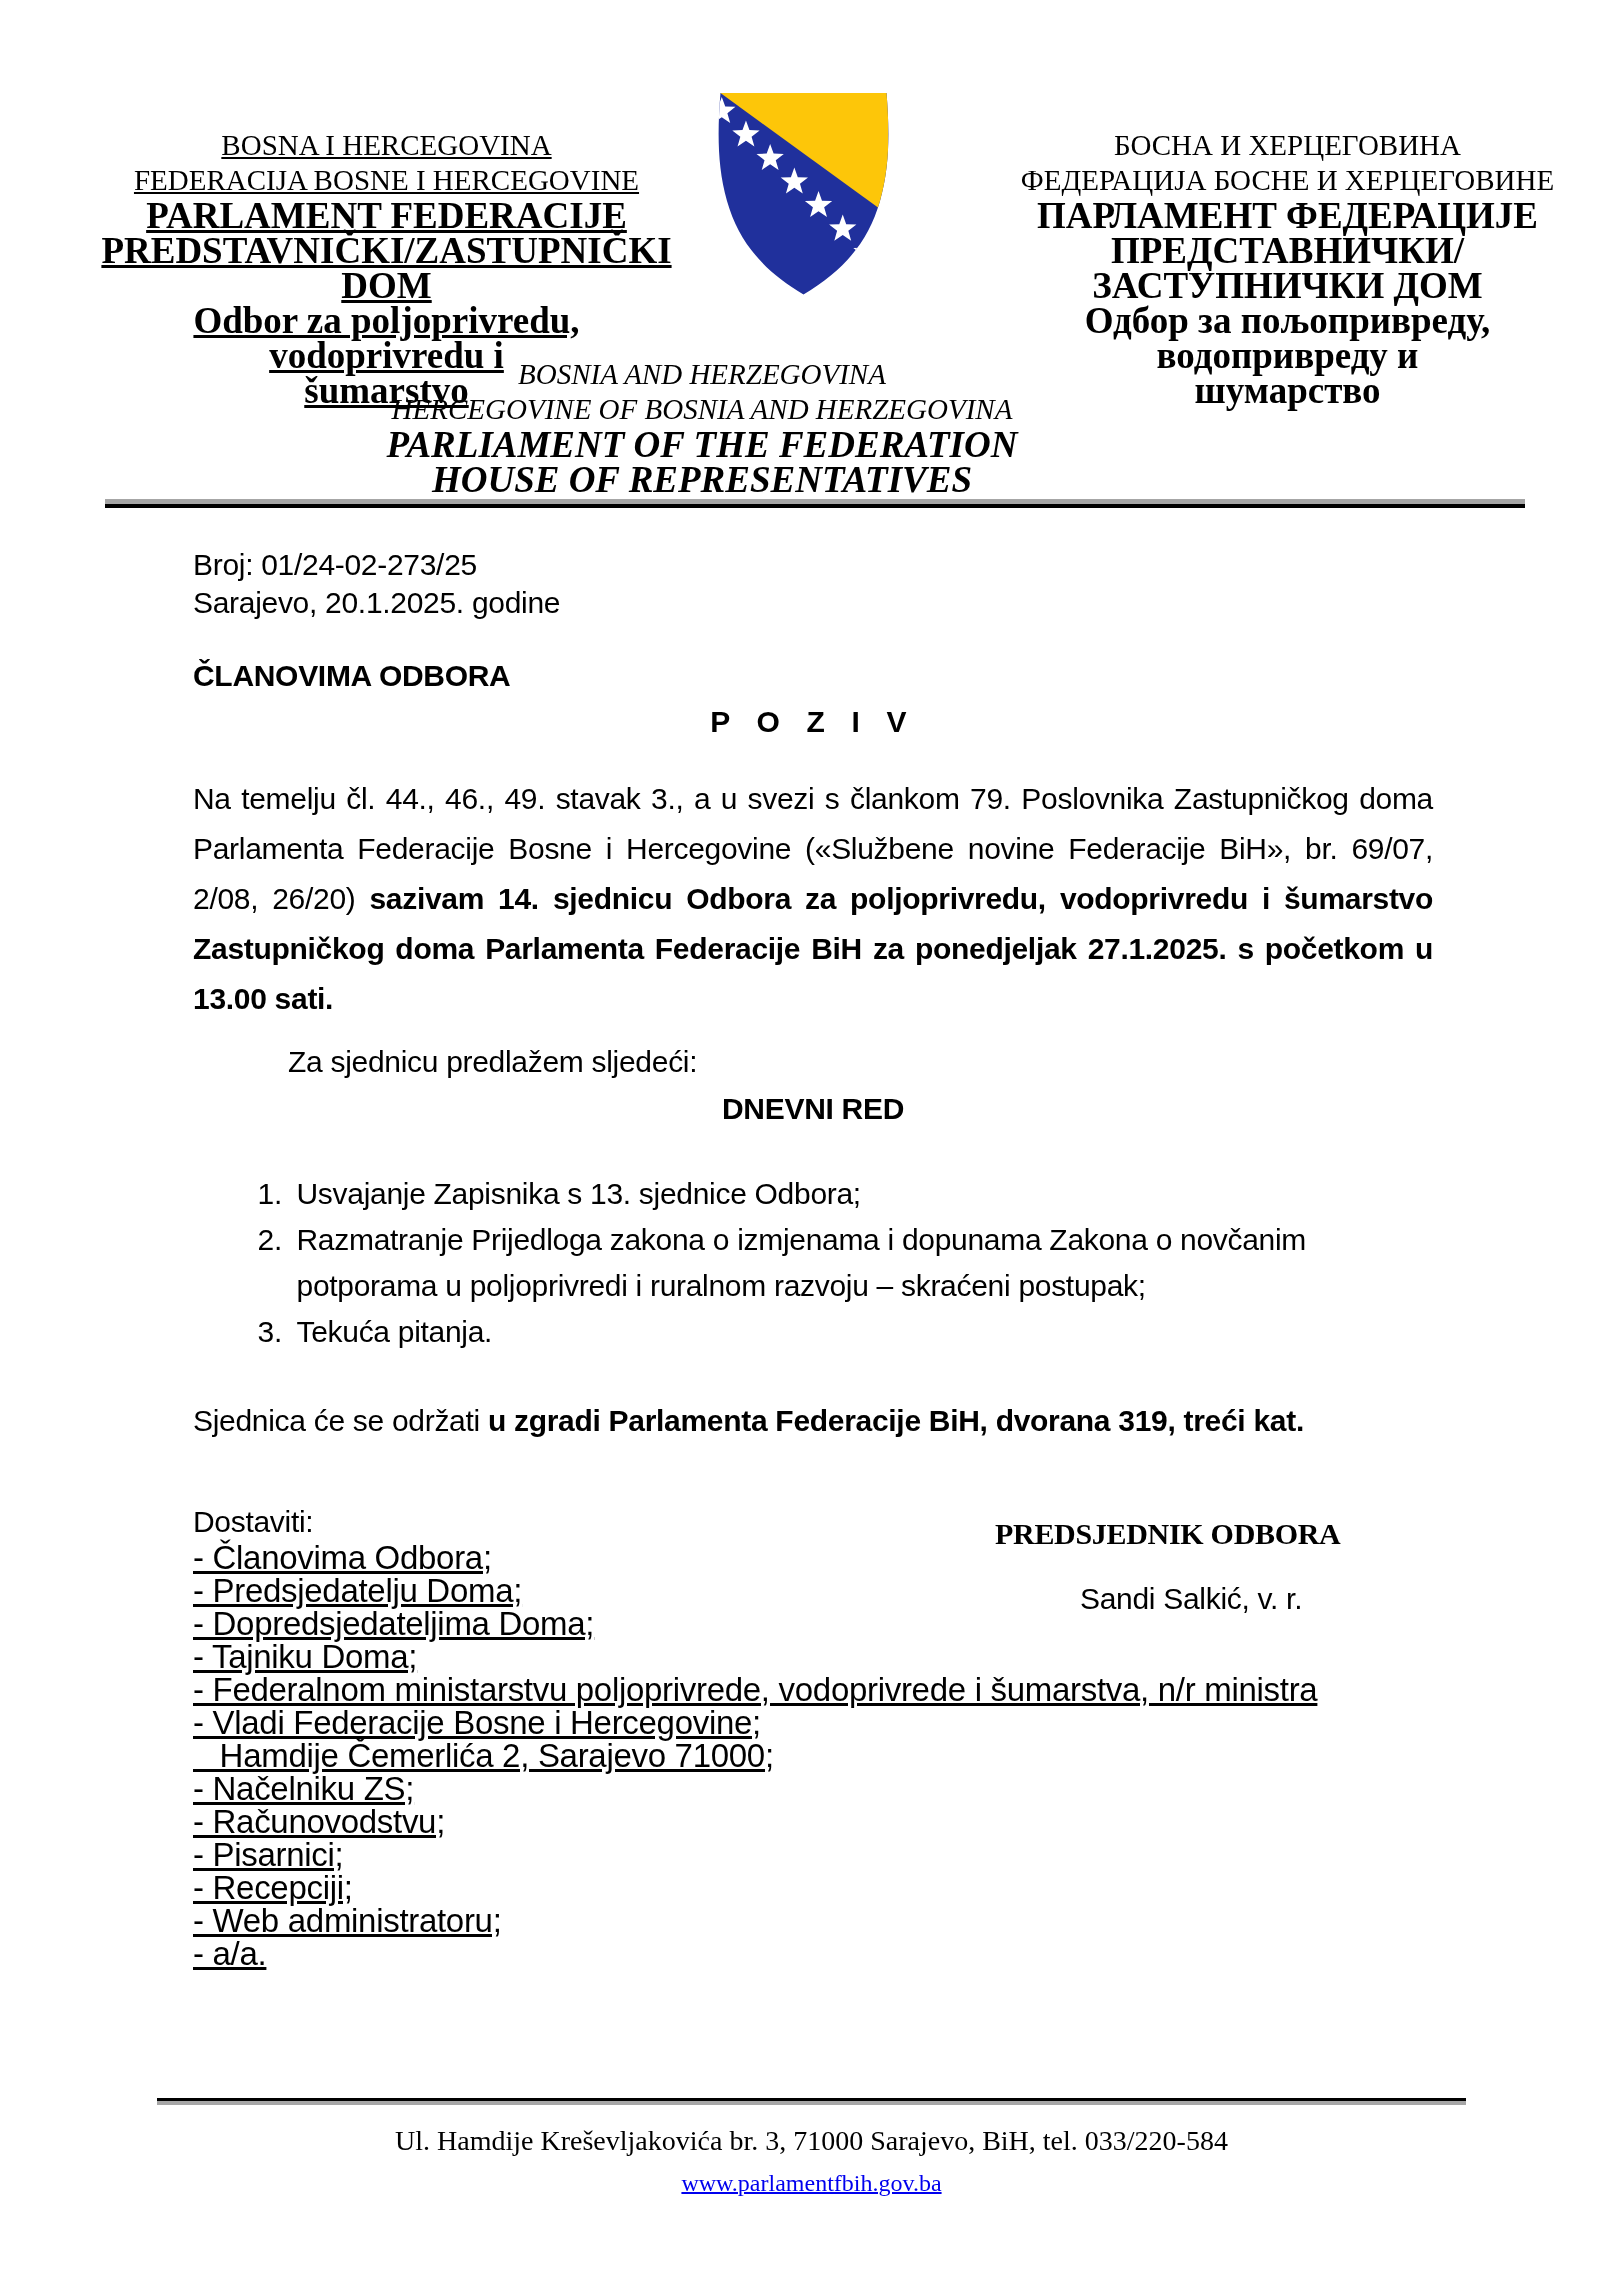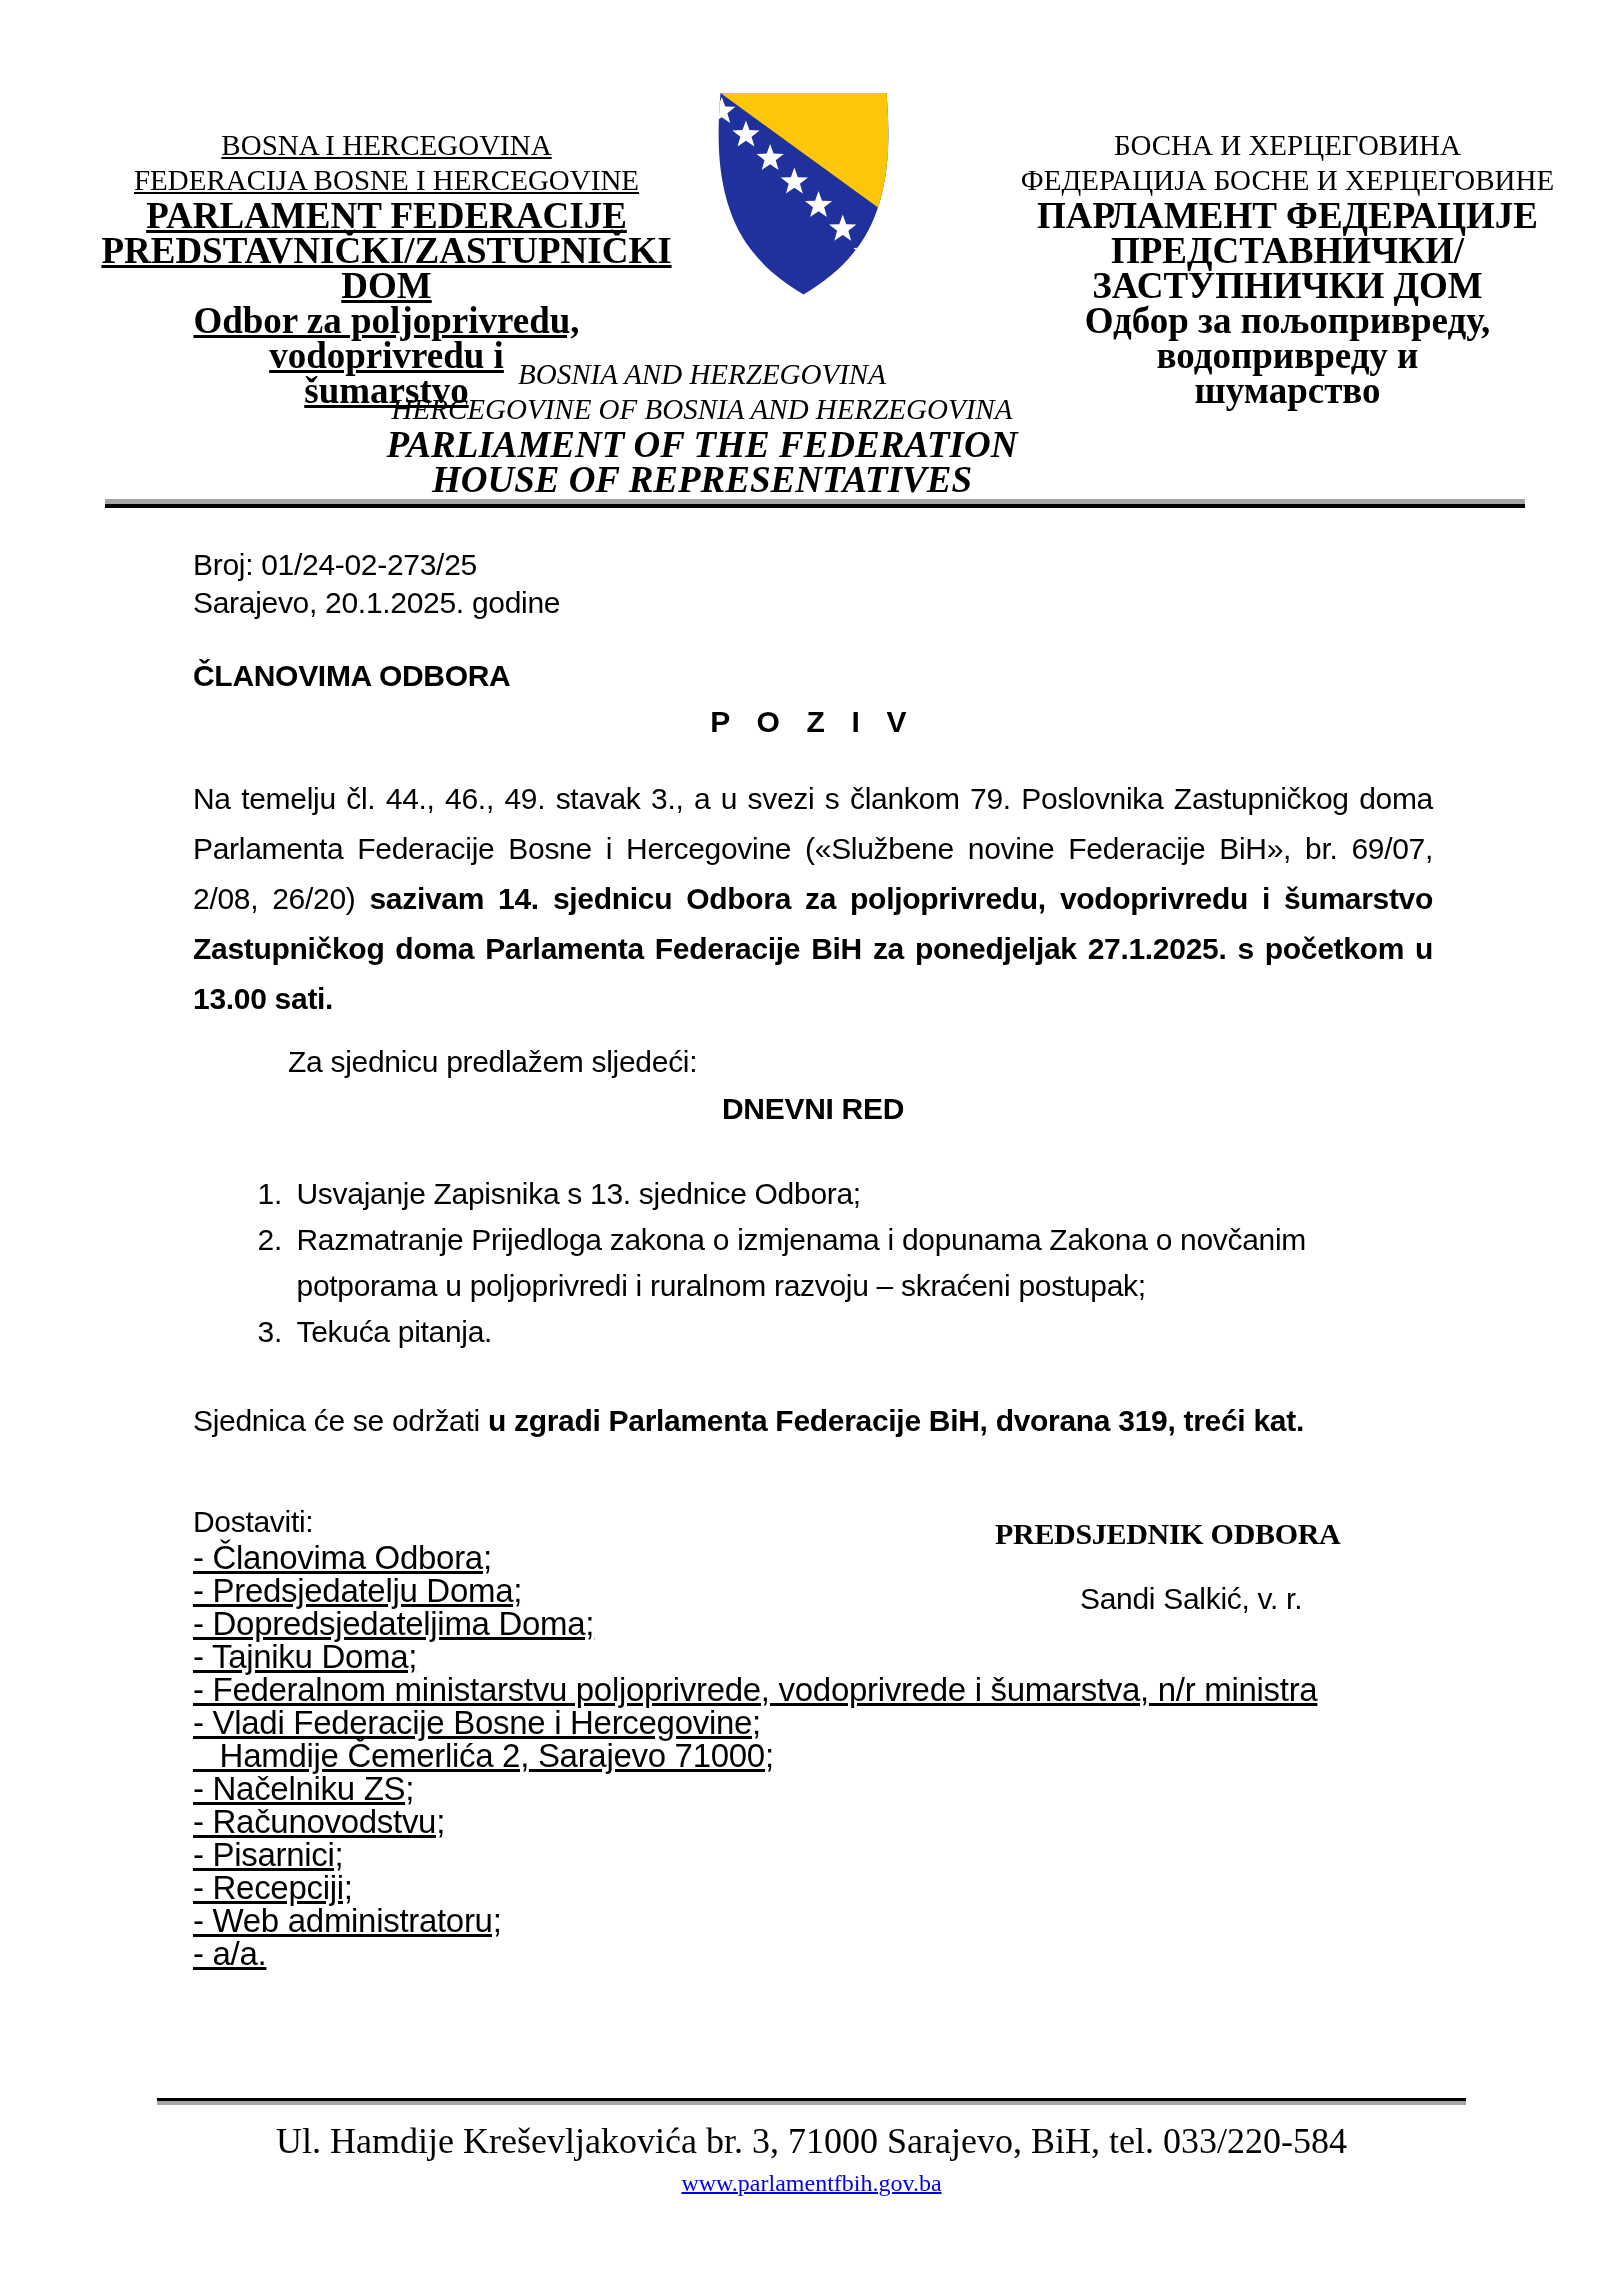--- a/index.html
+++ b/index.html
@@ -36,21 +36,21 @@
   .sig-row{position:relative;margin-top:62px;line-height:36px;height:36px;}
   .sig-role{position:absolute;left:802px;top:12px;font-weight:bold;white-space:nowrap;font-family:Liberation Serif, serif;}
   .sig-name{position:absolute;left:887px;top:77px;white-space:nowrap;}
   .dist-lines{margin-top:1.3px;line-height:33px;font-size:33px;text-decoration:underline;}
   .dist-line{white-space:pre;}
   
   .rule-bottom{position:absolute;left:157px;top:2098px;width:1309px;height:6.5px;}
   .rule-bottom .b{height:3.3px;background:#000;}
   .rule-bottom .g{height:3.3px;background:#a6a6a6;}
   .footer-address{position:absolute;left:0;top:2124px;width:1623px;text-align:center;
-    font-family:"Liberation Serif",serif;font-size:36px;line-height:34px;}
+    font-family:"Liberation Serif",serif;font-size:28px;line-height:34px;}
   .footer-link-row{position:absolute;left:0;top:2166px;width:1623px;text-align:center;
     font-family:"Liberation Serif",serif;font-size:24px;line-height:34px;}
   .footer-link-row a{color:#0000ee;text-decoration:underline;text-decoration-thickness:2px;}
 </style>
 </head>
 <body>
 
 <div class="page">
 
   <div class="lh-block lh-left">

